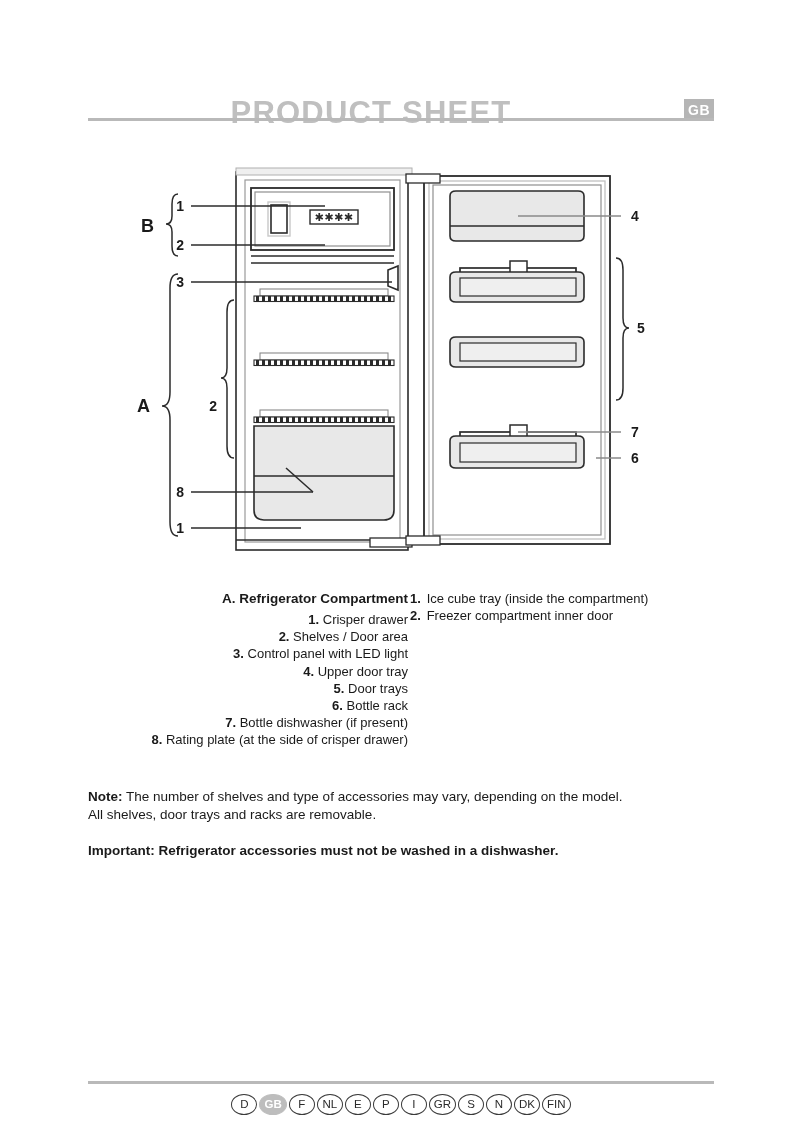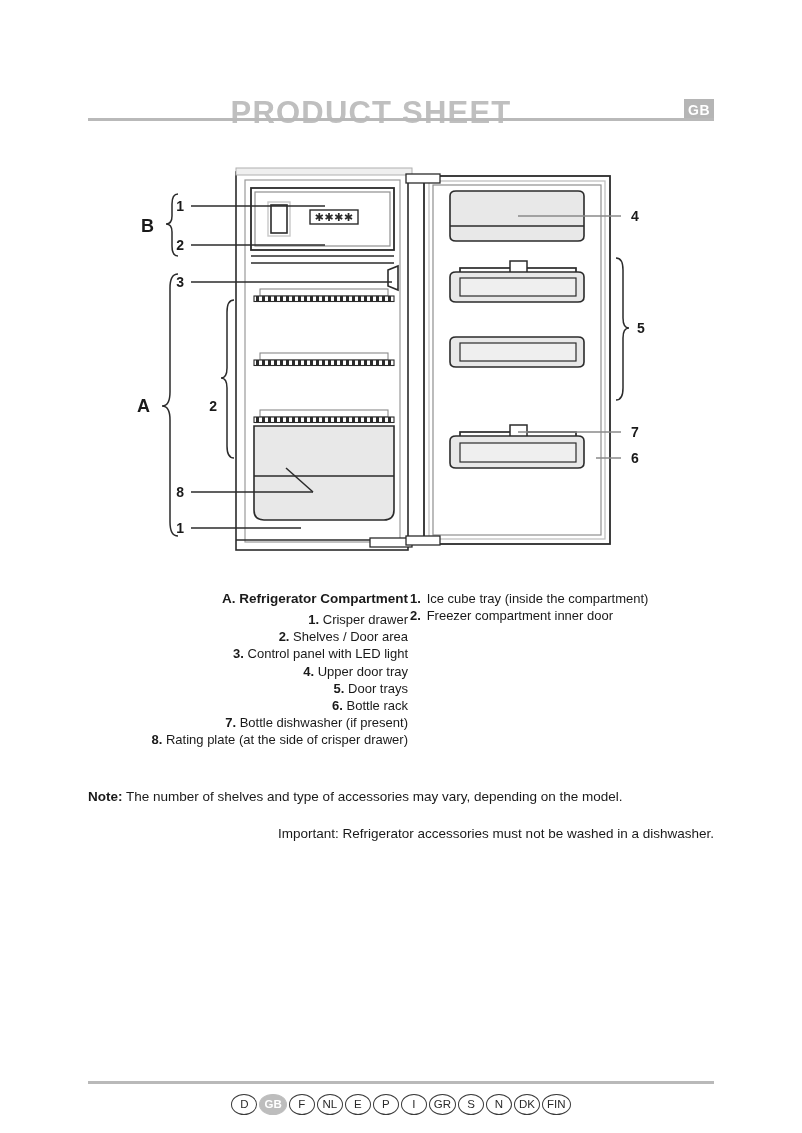--- a/index.html
+++ b/index.html
@@ -108,23 +108,22 @@
     width: 626px;
   }
   .note-line {
     font-size: 13.5px;
     line-height: 17.5px;
   }
   .note-line b { font-weight: bold; }
   #important-line {
     margin-top: 19px;
     font-size: 13.5px;
-    font-weight: normal;
+    font-weight: bold;
     line-height: 17.5px;
-    text-align: right;
   }
 
   
   #footer-rule {
     position: absolute;
     left: 88px;
     top: 1081px;
     width: 626px;
     height: 3px;
     background: #b9b9b9;
@@ -334,20 +333,21 @@
       <span class="num">2.</span>
       <span>Freezer compartment inner door</span>
     </div>
   </div>
 </div>
 
 <div id="notes">
   <div class="note-line">
     <b>Note:</b><span> The number of shelves and type of accessories may vary, depending on the model.</span>
   </div>
+  <div class="note-line">All shelves, door trays and racks are removable.</div>
   <div id="important-line">Important: Refrigerator accessories must not be washed in a dishwasher.</div>
 </div>
 
 <div id="footer-rule"></div>
 <div id="lang-bar">
   <div class="lang-badge">D</div>
   <div class="lang-badge active">GB</div>
   <div class="lang-badge">F</div>
   <div class="lang-badge">NL</div>
   <div class="lang-badge">E</div>

